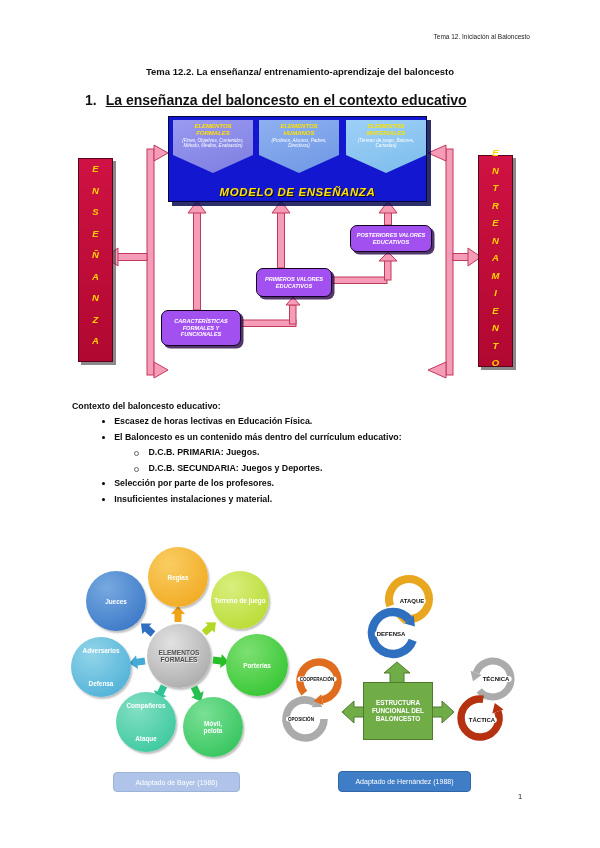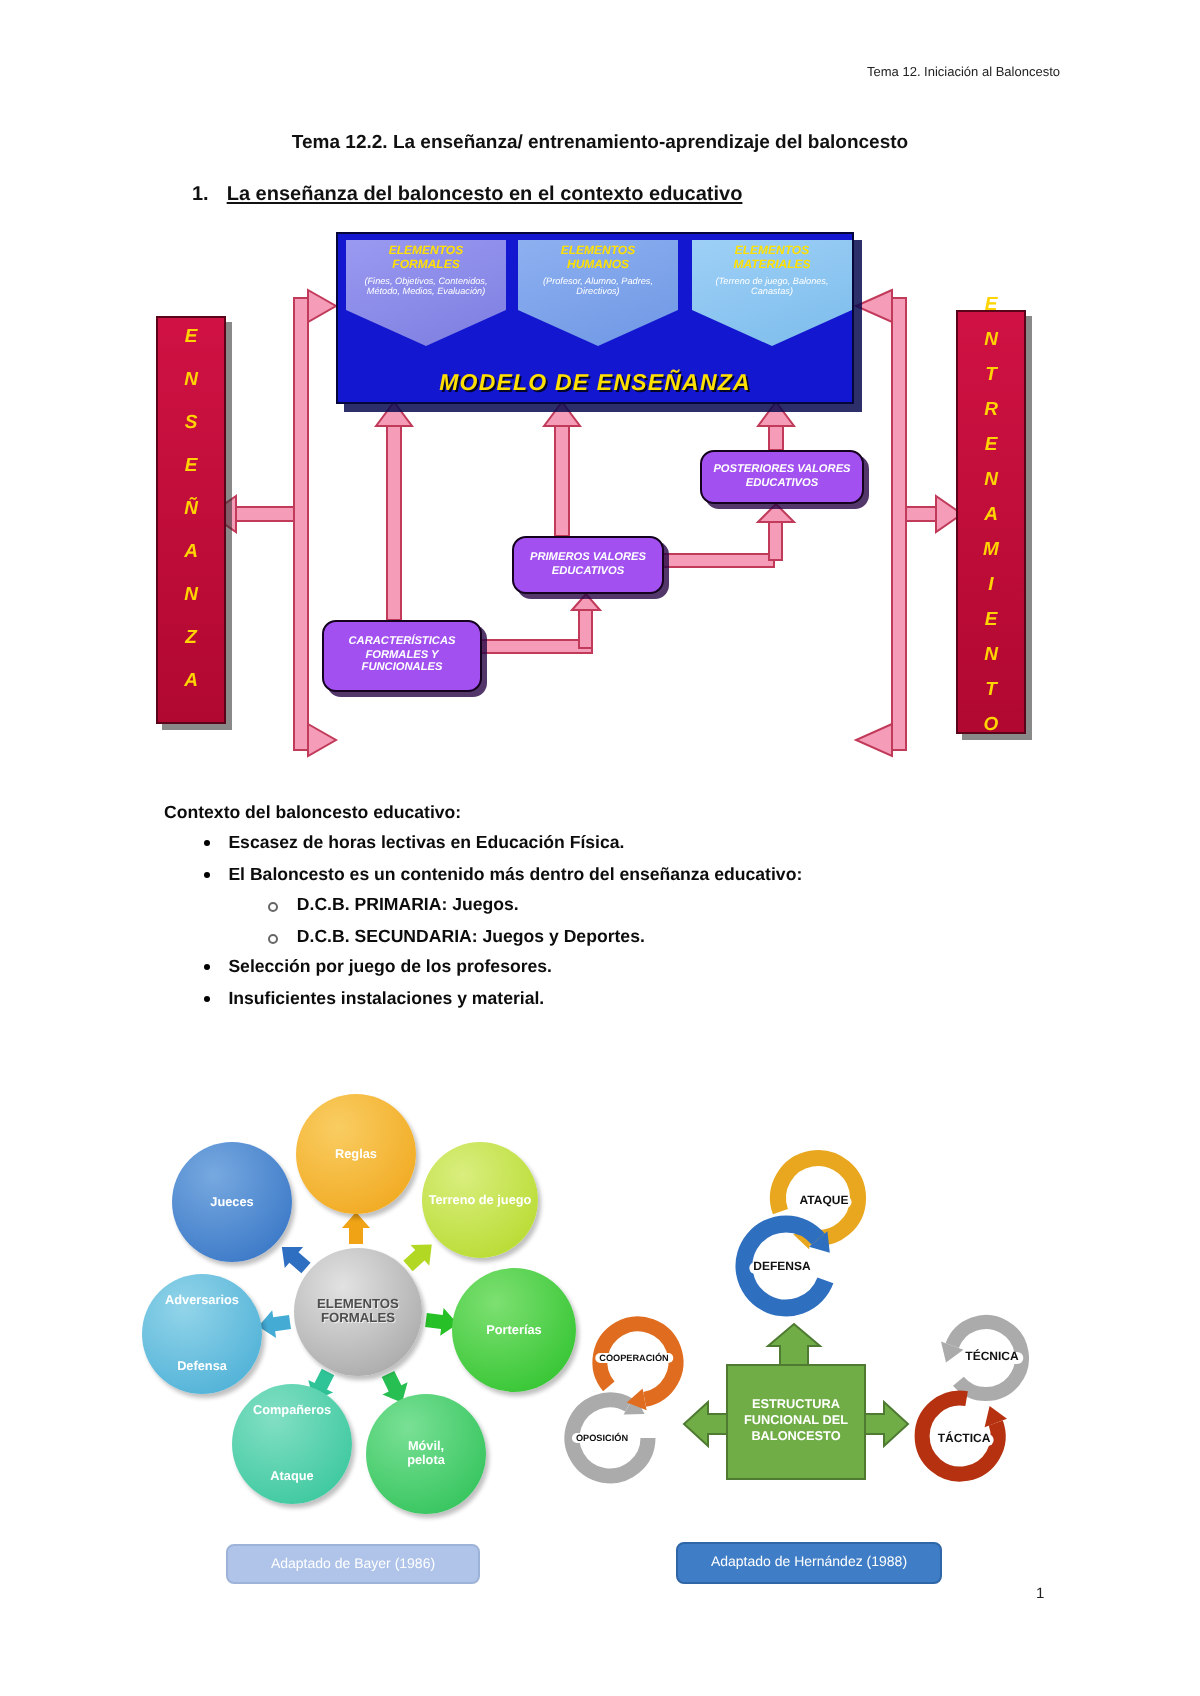--- a/index.html
+++ b/index.html
@@ -1,27 +1,27 @@
 <!DOCTYPE html>
 <html><head>
 <meta charset="utf-8">
 <style>
   html,body{margin:0;padding:0;background:#888;}
   .page{position:relative;width:600px;height:848px;background:#fff;font-family:"Liberation Sans",sans-serif;color:#111;overflow:hidden;}
 
   
   .doc-header{position:absolute;top:33px;right:70px;font-size:6.5px;color:#222;}
   .doc-title{position:absolute;top:66px;left:0;width:100%;text-align:center;font-size:9.5px;font-weight:700;}
-  .hrow{position:absolute;left:96px;font-size:10px;font-weight:700;}
+  .hrow{position:absolute;left:85px;font-size:14px;font-weight:700;}
   .hrow .num{margin-right:9px;}
   .hrow .htext{text-decoration:underline;}
   .h1pos{top:92px;}
   .h2pos{top:517px;}
   .context{position:absolute;top:401px;left:72px;width:450px;font-size:8.8px;font-weight:600;color:#0c0c0c;}
-  .context .intro{margin-bottom:3px;margin-left:10px;}
+  .context .intro{margin-bottom:3px;}
   .brow{display:flex;align-items:flex-start;line-height:15.5px;}
   .brow .mark{flex:0 0 auto;margin:6px 9px 0 30px;width:3.2px;height:3.2px;border-radius:50%;background:#000;}
   .srow .mark{margin-left:62px;width:3.4px;height:3.4px;background:#fff;border:0.9px solid #666;}
   .pagenum{position:absolute;top:792px;left:518px;font-size:7.5px;color:#222;}
 
   
   .diagram1{position:absolute;top:113px;left:0;width:600px;height:290px;}
   .d1svg{position:absolute;top:0;left:0;}
   .vbar{position:absolute;width:33px;background:linear-gradient(180deg,#cf1243,#b00830);border:1px solid #5a041c;
         box-shadow:3px 3px 0 rgba(40,40,40,.55);display:flex;justify-content:center;align-items:center;}
@@ -150,33 +150,33 @@
   </div>
 
   <div class="context">
     <div class="intro">Contexto del baloncesto educativo:</div>
     <div class="brow">
         <span class="mark"></span>
         <span>Escasez de horas lectivas en Educación Física.</span>
       </div>
     <div class="brow">
         <span class="mark"></span>
-        <span>El Baloncesto es un contenido más dentro del enseñanza educativo:</span>
+        <span>El Baloncesto es un contenido más dentro del currículum educativo:</span>
       </div>
     <div class="brow srow">
         <span class="mark"></span>
         <span>D.C.B. PRIMARIA: Juegos.</span>
       </div>
     <div class="brow srow">
         <span class="mark"></span>
         <span>D.C.B. SECUNDARIA: Juegos y Deportes.</span>
       </div>
     <div class="brow">
         <span class="mark"></span>
-        <span>Selección por juego de los profesores.</span>
+        <span>Selección por parte de los profesores.</span>
       </div>
     <div class="brow">
         <span class="mark"></span>
         <span>Insuficientes instalaciones y material.</span>
       </div>
   </div>
 
 
   <div class="diagram2">
     <svg width="600" height="280" viewBox="0 0 600 280" style="position:absolute;top:0;left:0;">

